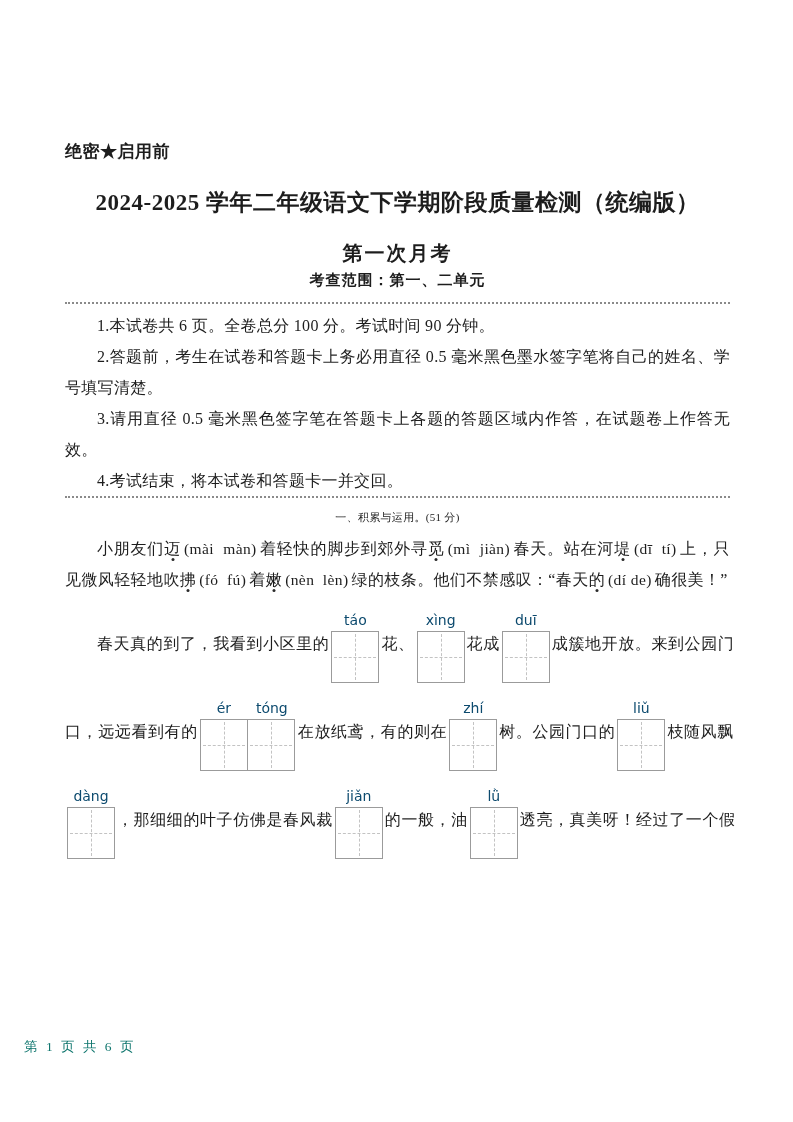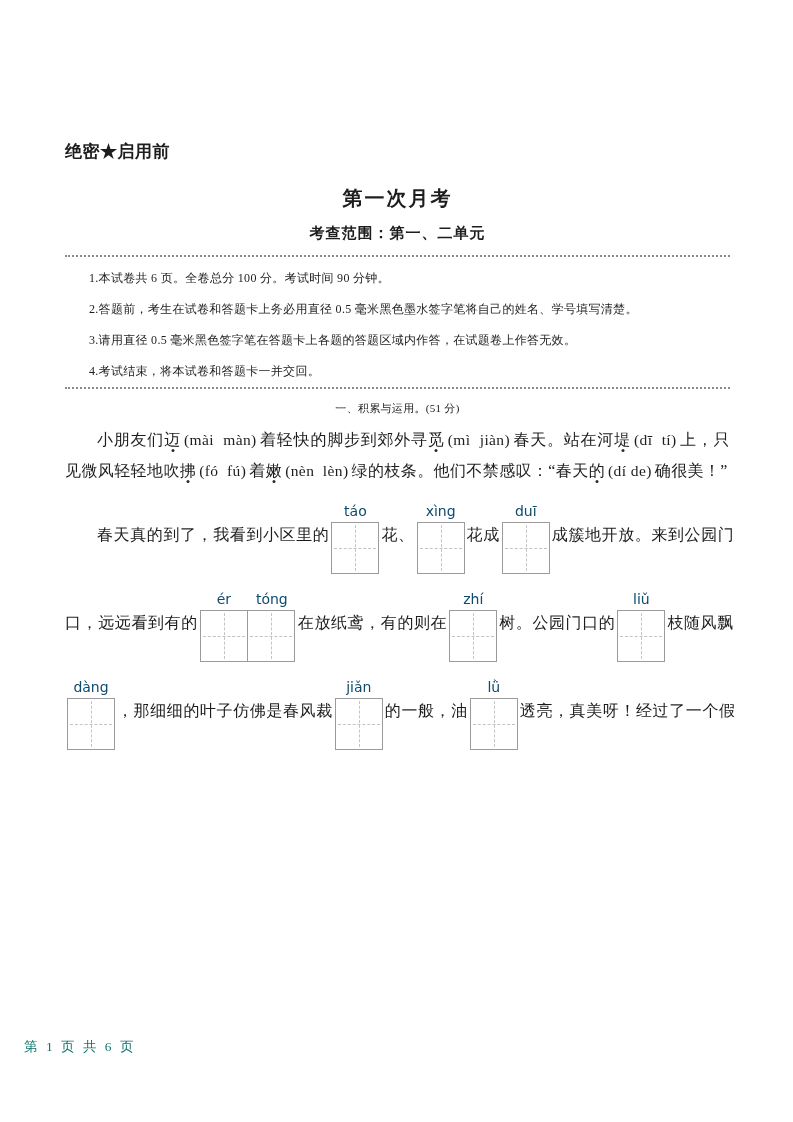--- a/index.html
+++ b/index.html
@@ -18,30 +18,30 @@
   }
   .title {
     margin-top: 24px;
     font-size: 23px; font-weight: 700; text-align: center; letter-spacing: 0.5px;
   }
   .subtitle {
     margin-top: 22px;
     font-size: 20px; font-weight: 700; text-align: center; letter-spacing: 2px;
   }
   .scope {
-    margin-top: 12px; margin-bottom: 12px;
+    margin-top: 4px; margin-bottom: 12px;
     font-size: 15px; font-weight: 700; text-align: center; letter-spacing: 1px;
   }
   hr.dotted {
     border: none; border-top: 2px dotted #8a8a8a; height: 0;
   }
   .notices { margin-top: 6px; }
   .notices-heading { font-size: 16px; line-height: 31px; }
   .notice {
-    font-size: 12px; line-height: 31px; text-indent: 2em;
+    font-size: 16px; line-height: 31px; text-indent: 2em;
     text-align: justify; letter-spacing: 0.3px;
   }
   .section { margin-top: 4px; }
   .section-heading { font-size: 11px; line-height: 31px; letter-spacing: 0.3px; text-align: center; }
   .q-prompt { font-size: 16px; line-height: 31px; text-indent: 2em; letter-spacing: 0.3px; }
   .q2-prompt { margin-top: 10px; }
   .passage {
     font-size: 16px; line-height: 31px; text-indent: 2em;
     text-align: justify; letter-spacing: 0.4px;
   }
@@ -86,20 +86,21 @@
     text-align: left; font-size: 13.5px; letter-spacing: 2.5px; color: #0f766e; margin-left: 24px;
   }
 </style>
 </head>
 <body>
 
 <div class="page">
 
   <div class="classification">绝密★启用前</div>
 
+  <h1 class="title">2024-2025 学年二年级语文下学期阶段质量检测（统编版）</h1>
 
   <h2 class="subtitle">第一次月考</h2>
 
   <div class="scope">考查范围：第一、二单元</div>
 
   <hr class="dotted">
 
   <div class="notices">
     <p class="notice">1.本试卷共 6 页。全卷总分 100 分。考试时间 90 分钟。</p>
     <p class="notice">2.答题前，考生在试卷和答题卡上务必用直径 0.5 毫米黑色墨水签字笔将自己的姓名、学号填写清楚。</p>

